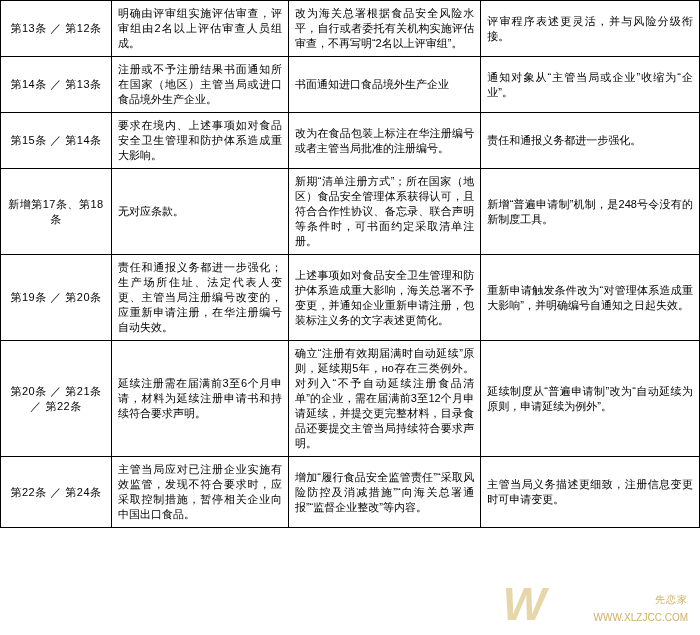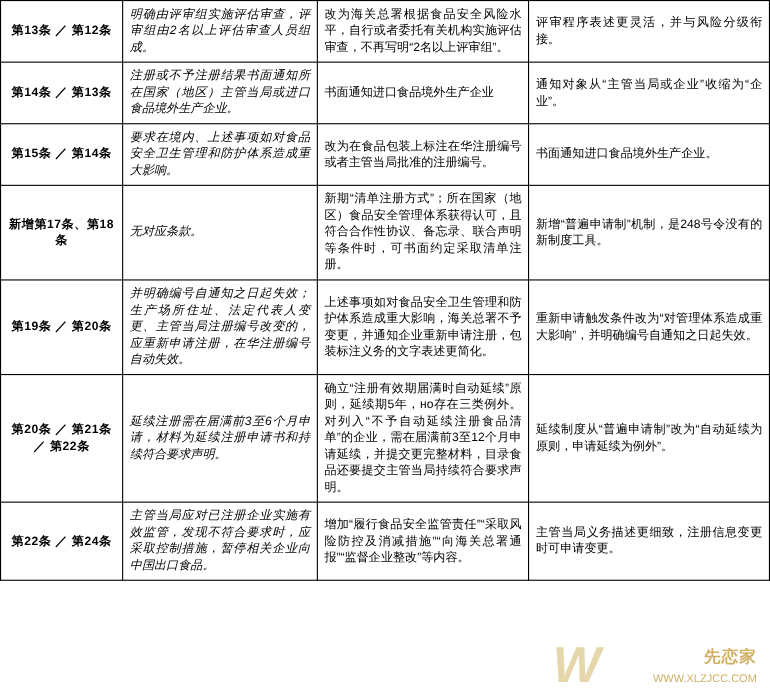--- a/index.html
+++ b/index.html
@@ -24,28 +24,27 @@
     vertical-align: middle;
     font-size: 11px;
     line-height: 15px;
     color: #000000;
     padding: 5px 6px;
     word-break: break-all;
   }
   td.col-article {
     width: 88px;
     text-align: center;
-    font-weight: bold;
+    font-weight: normal;
     letter-spacing: 0.5px;
   }
   td.col-old {
     width: 148px;
     text-align: justify;
     text-justify: inter-ideograph;
-    font-style: italic;
   }
   td.col-new {
     width: 162px;
     text-align: justify;
     text-justify: inter-ideograph;
   }
   td.col-note {
     width: 186px;
     text-align: justify;
     text-justify: inter-ideograph;
@@ -56,23 +55,23 @@
     bottom: 2px;
     width: 240px;
     height: 70px;
     pointer-events: none;
     opacity: 0.85;
   }
   .wm-text {
     position: absolute;
     right: 8px;
     bottom: 26px;
-    font-size: 15px;
+    font-size: 10px;
     color: #c9a24a;
-    font-weight: bold;
+    font-weight: normal;
     letter-spacing: 1px;
     white-space: nowrap;
     text-shadow: 0 0 2px rgba(255,255,255,0.7);
   }
   .wm-sub {
     position: absolute;
     right: 8px;
     bottom: 10px;
     font-size: 10px;
     color: #c9a24a;
@@ -104,31 +103,31 @@
     <tr>
       <td class="col-article">第14条 ／ 第13条</td>
       <td class="col-old">注册或不予注册结果书面通知所在国家（地区）主管当局或进口食品境外生产企业。</td>
       <td class="col-new">书面通知进口食品境外生产企业</td>
       <td class="col-note">通知对象从“主管当局或企业”收缩为“企业”。</td>
     </tr>
     <tr>
       <td class="col-article">第15条 ／ 第14条</td>
       <td class="col-old">要求在境内、上述事项如对食品安全卫生管理和防护体系造成重大影响。</td>
       <td class="col-new">改为在食品包装上标注在华注册编号或者主管当局批准的注册编号。</td>
-      <td class="col-note">书面通知进口食品境外生产企业。</td>
+      <td class="col-note">责任和通报义务都进一步强化。</td>
     </tr>
     <tr>
       <td class="col-article">新增第17条、第18条</td>
       <td class="col-old">无对应条款。</td>
       <td class="col-new">新期“清单注册方式”；所在国家（地区）食品安全管理体系获得认可，且符合合作性协议、备忘录、联合声明等条件时，可书面约定采取清单注册。</td>
       <td class="col-note">新增“普遍申请制”机制，是248号令没有的新制度工具。</td>
     </tr>
     <tr>
       <td class="col-article">第19条 ／ 第20条</td>
-      <td class="col-old">并明确编号自通知之日起失效；生产场所住址、法定代表人变更、主管当局注册编号改变的，应重新申请注册，在华注册编号自动失效。</td>
+      <td class="col-old">责任和通报义务都进一步强化；生产场所住址、法定代表人变更、主管当局注册编号改变的，应重新申请注册，在华注册编号自动失效。</td>
       <td class="col-new">上述事项如对食品安全卫生管理和防护体系造成重大影响，海关总署不予变更，并通知企业重新申请注册，包装标注义务的文字表述更简化。</td>
       <td class="col-note">重新申请触发条件改为“对管理体系造成重大影响”，并明确编号自通知之日起失效。</td>
     </tr>
     <tr>
       <td class="col-article">第20条 ／ 第21条 ／ 第22条</td>
       <td class="col-old">延续注册需在届满前3至6个月申请，材料为延续注册申请书和持续符合要求声明。</td>
       <td class="col-new">确立“注册有效期届满时自动延续”原则，延续期5年，но存在三类例外。对列入“不予自动延续注册食品清单”的企业，需在届满前3至12个月申请延续，并提交更完整材料，目录食品还要提交主管当局持续符合要求声明。</td>
       <td class="col-note">延续制度从“普遍申请制”改为“自动延续为原则，申请延续为例外”。</td>
     </tr>
     <tr>

